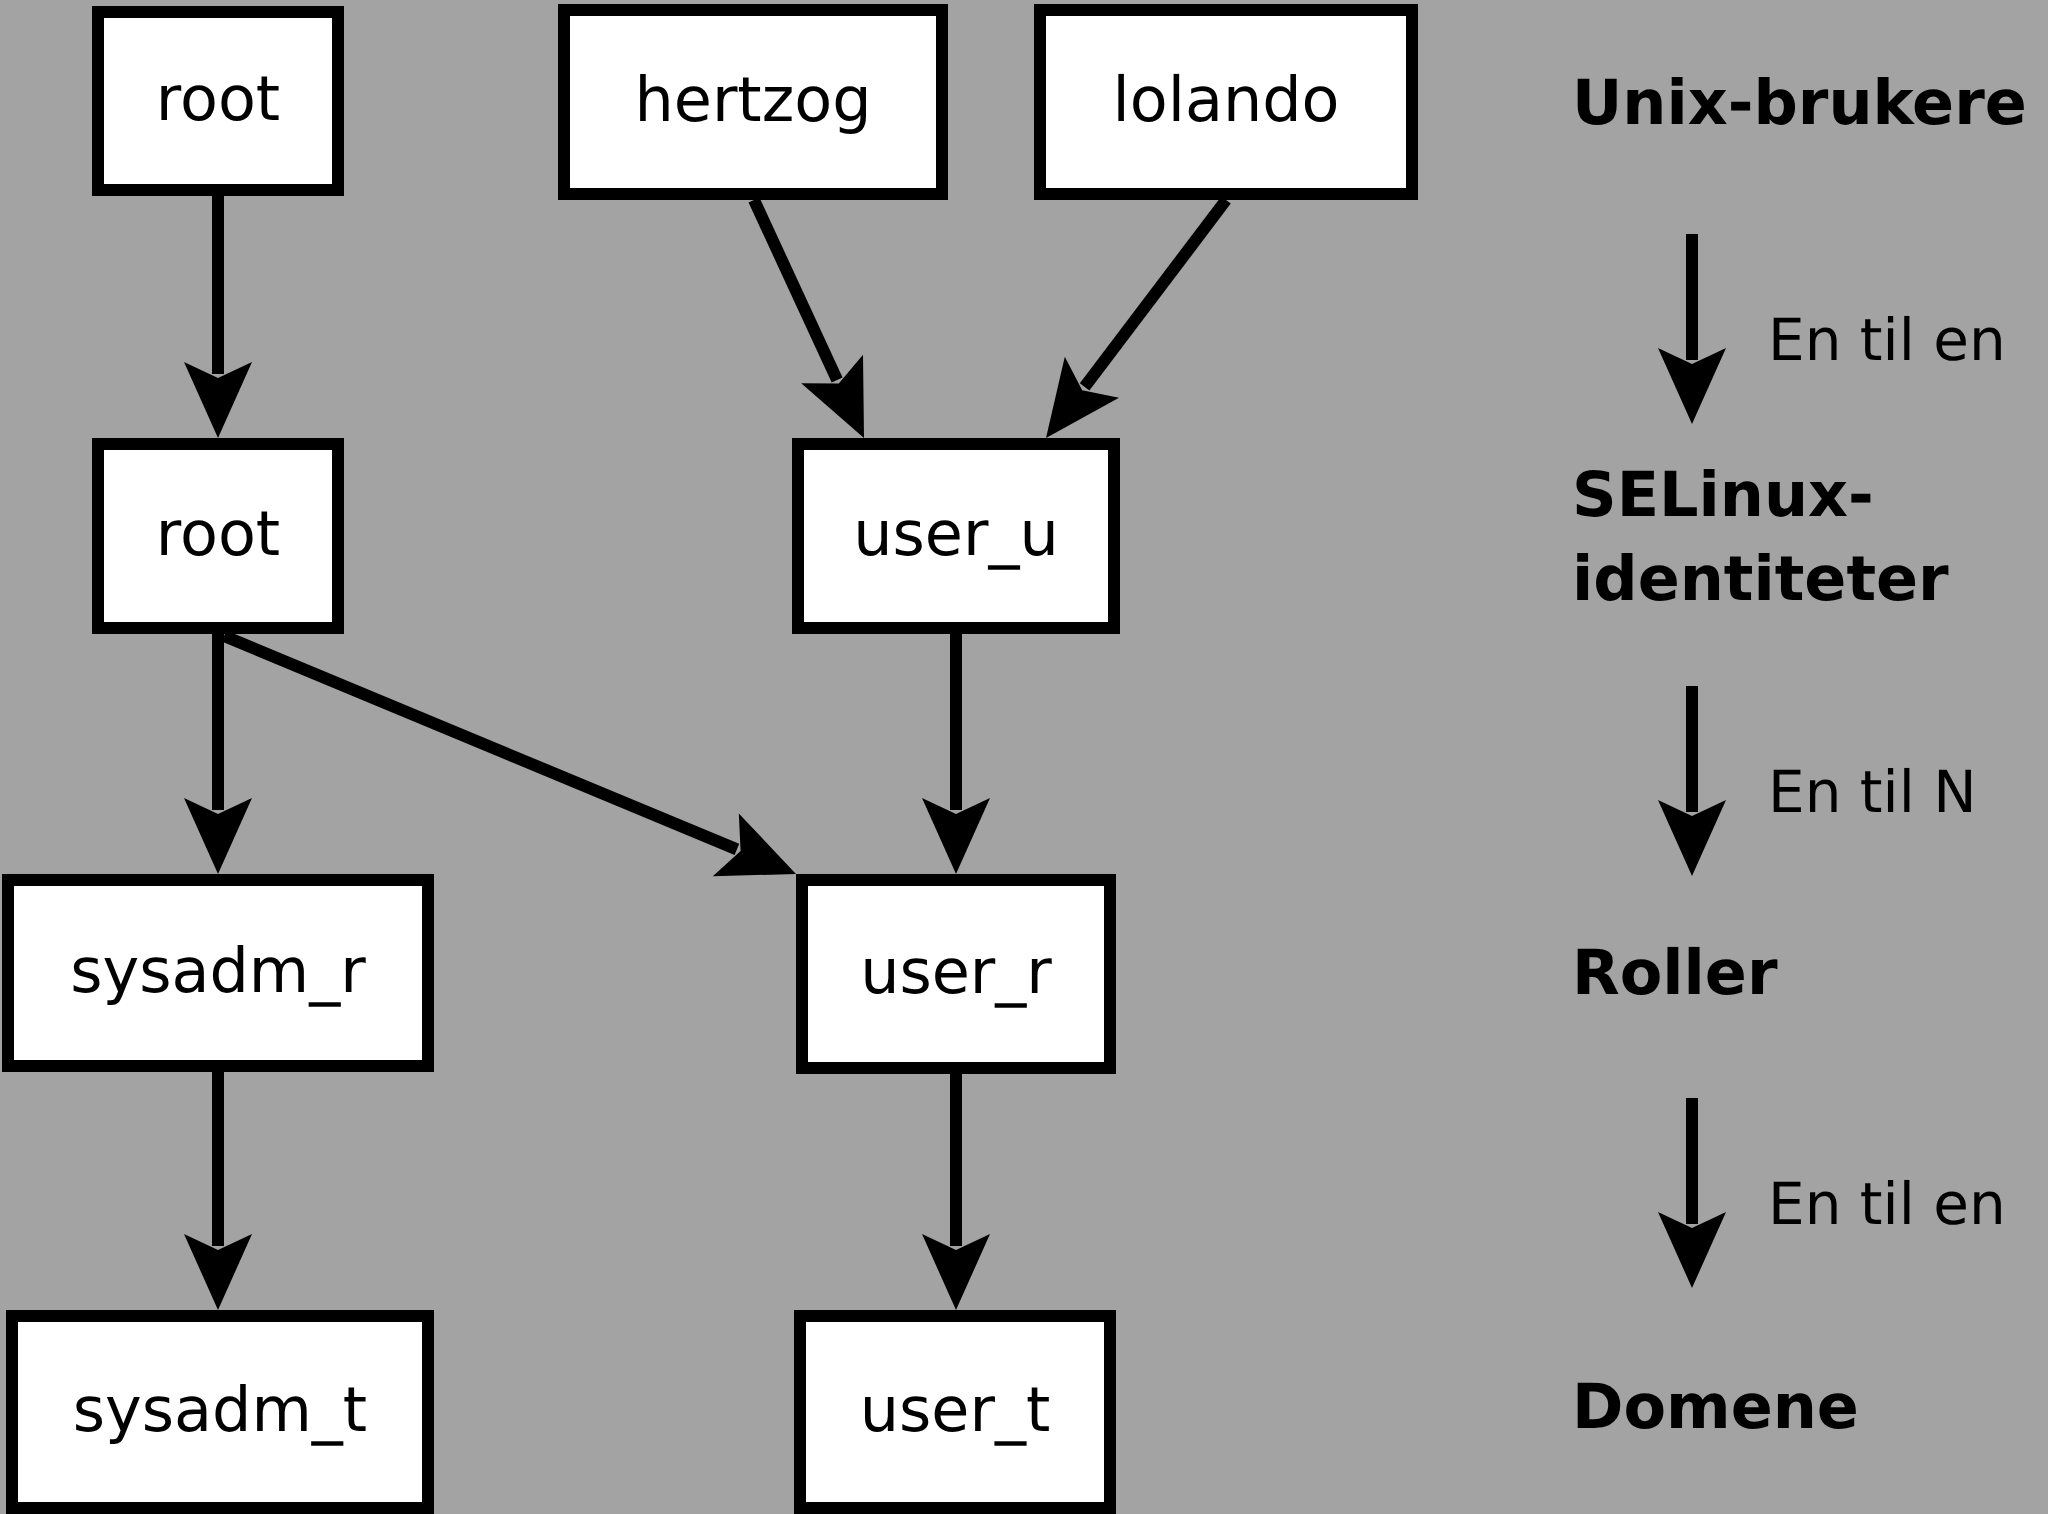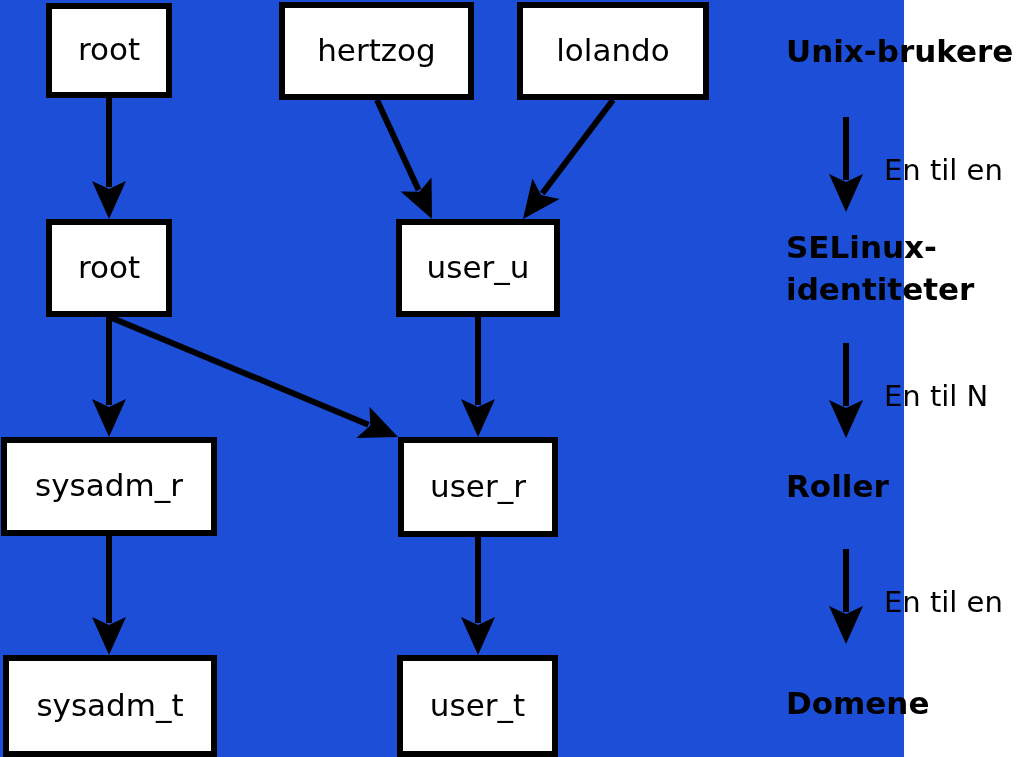--- a/index.html
+++ b/index.html
@@ -8,23 +8,23 @@
     background: #ffffff;
   }
   body {
     width: 1024px;
     height: 757px;
     overflow: hidden;
     font-family: "DejaVu Sans", sans-serif;
   }
   #diagram-root {
     position: relative;
-    width: 904px;
+    width: 1024px;
     height: 757px;
-    background: #1d4ed8;
+    background: #a3a3a3;
   }
   svg.canvas {
     position: absolute;
     top: 0;
     left: 0;
     width: 1024px;
     height: 757px;
   }
   .node-box {
     fill: #ffffff;

